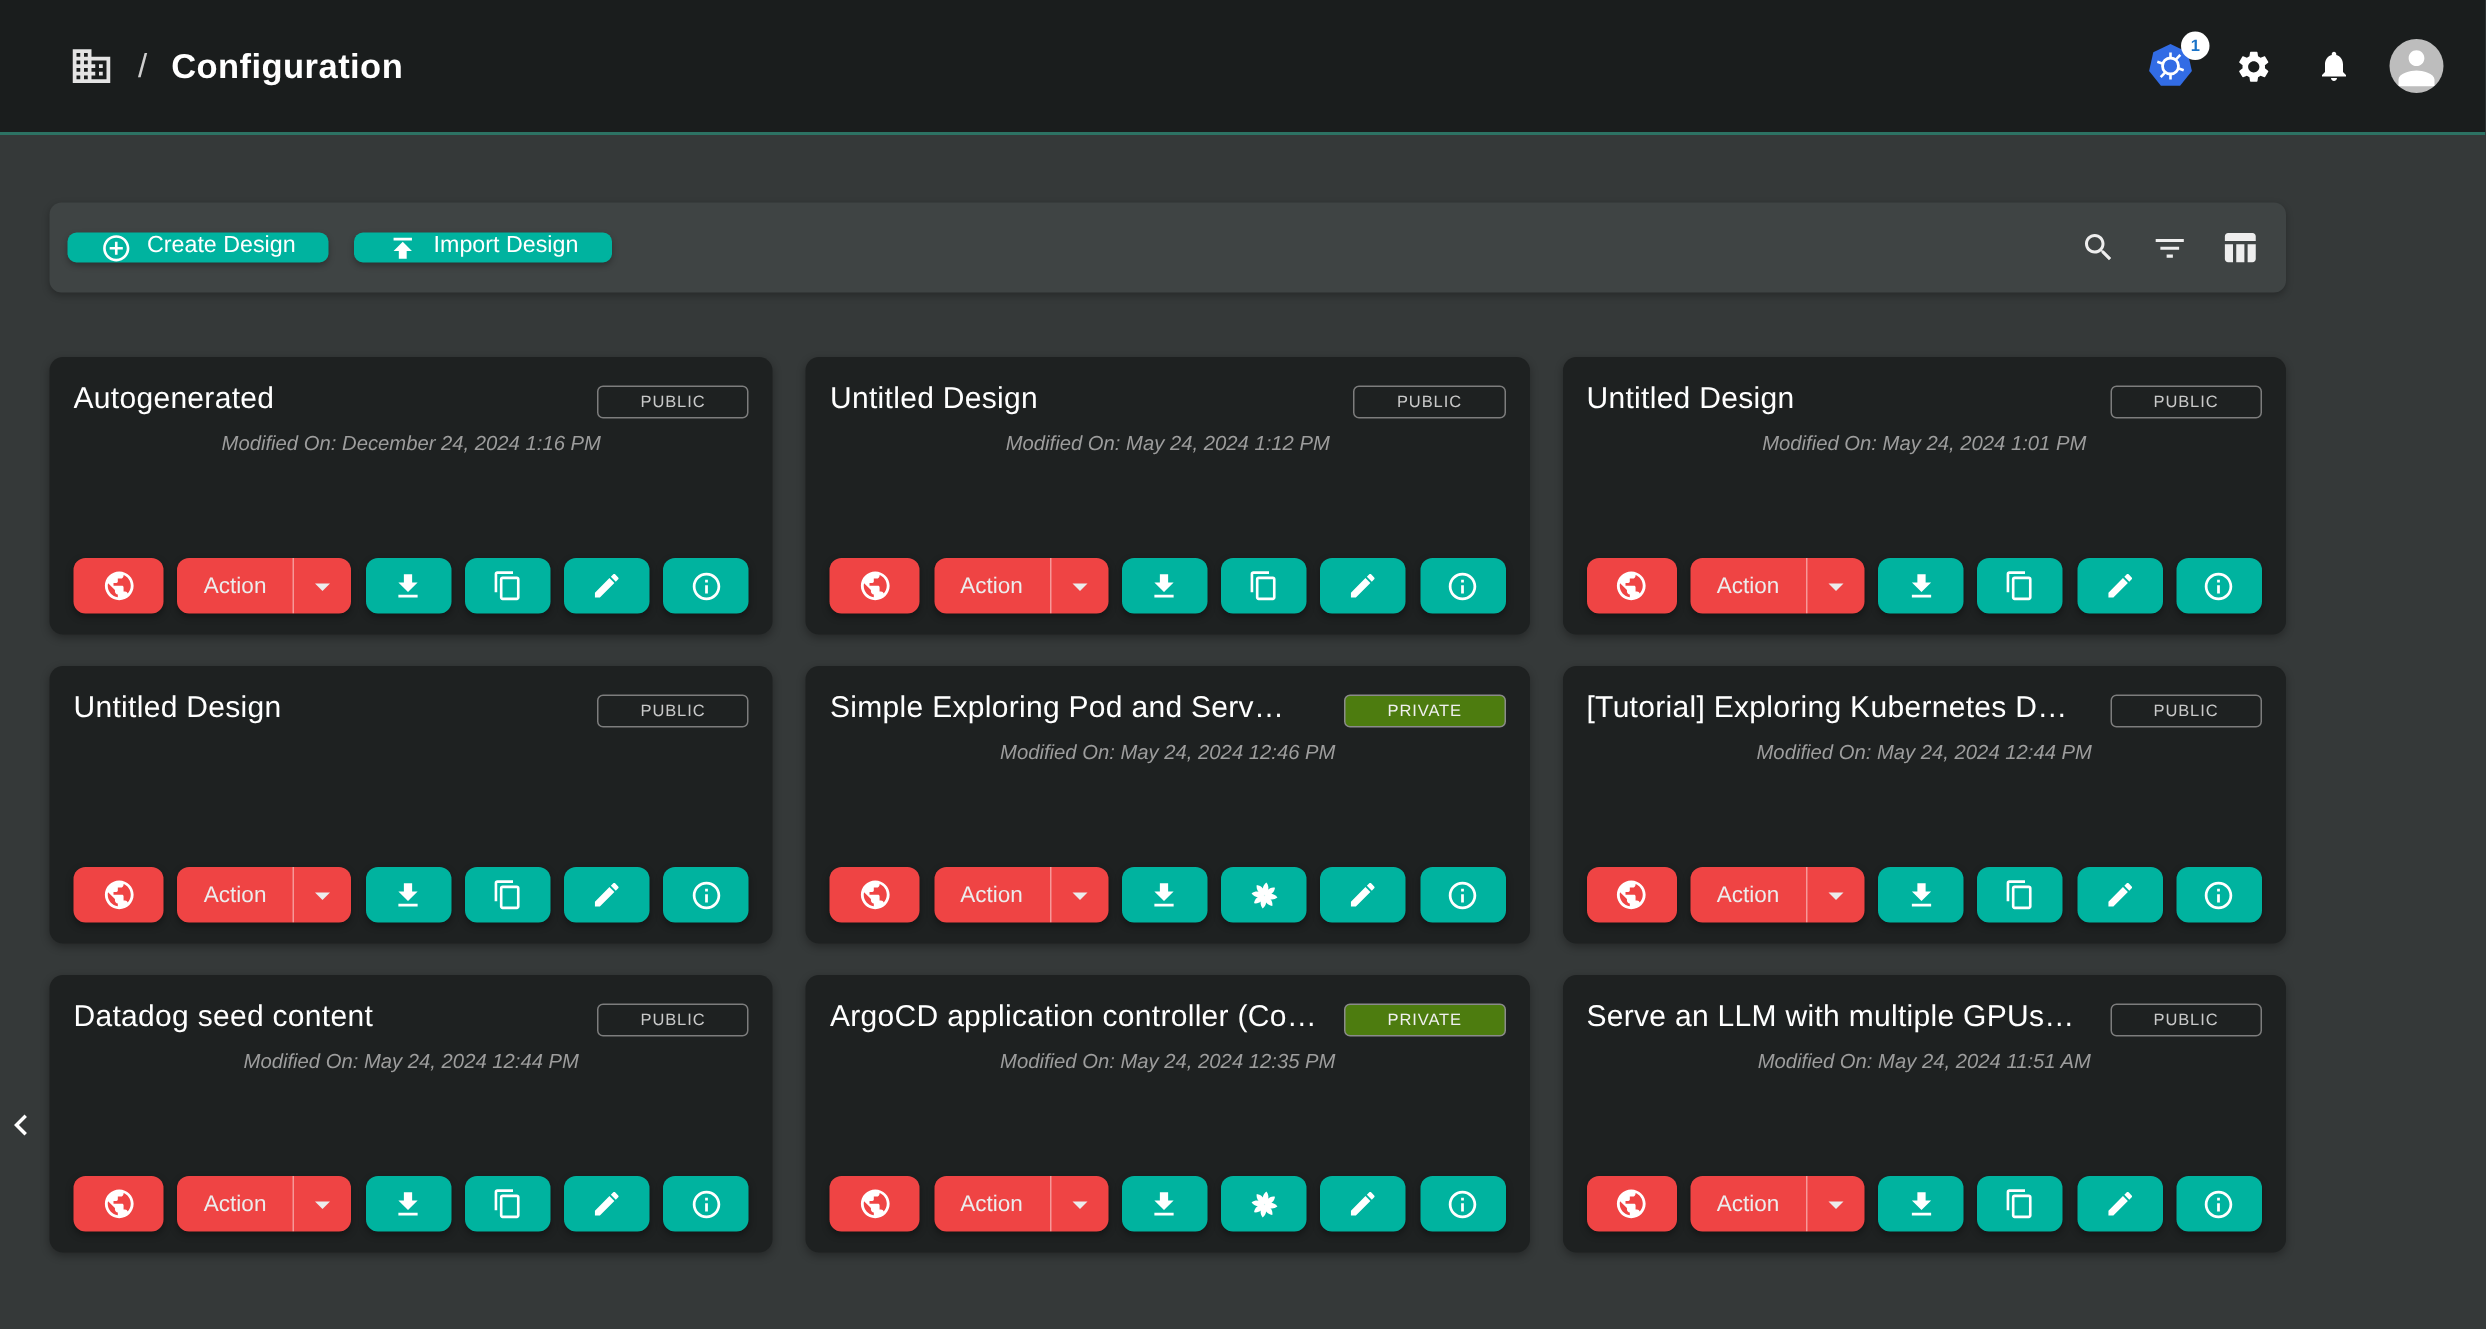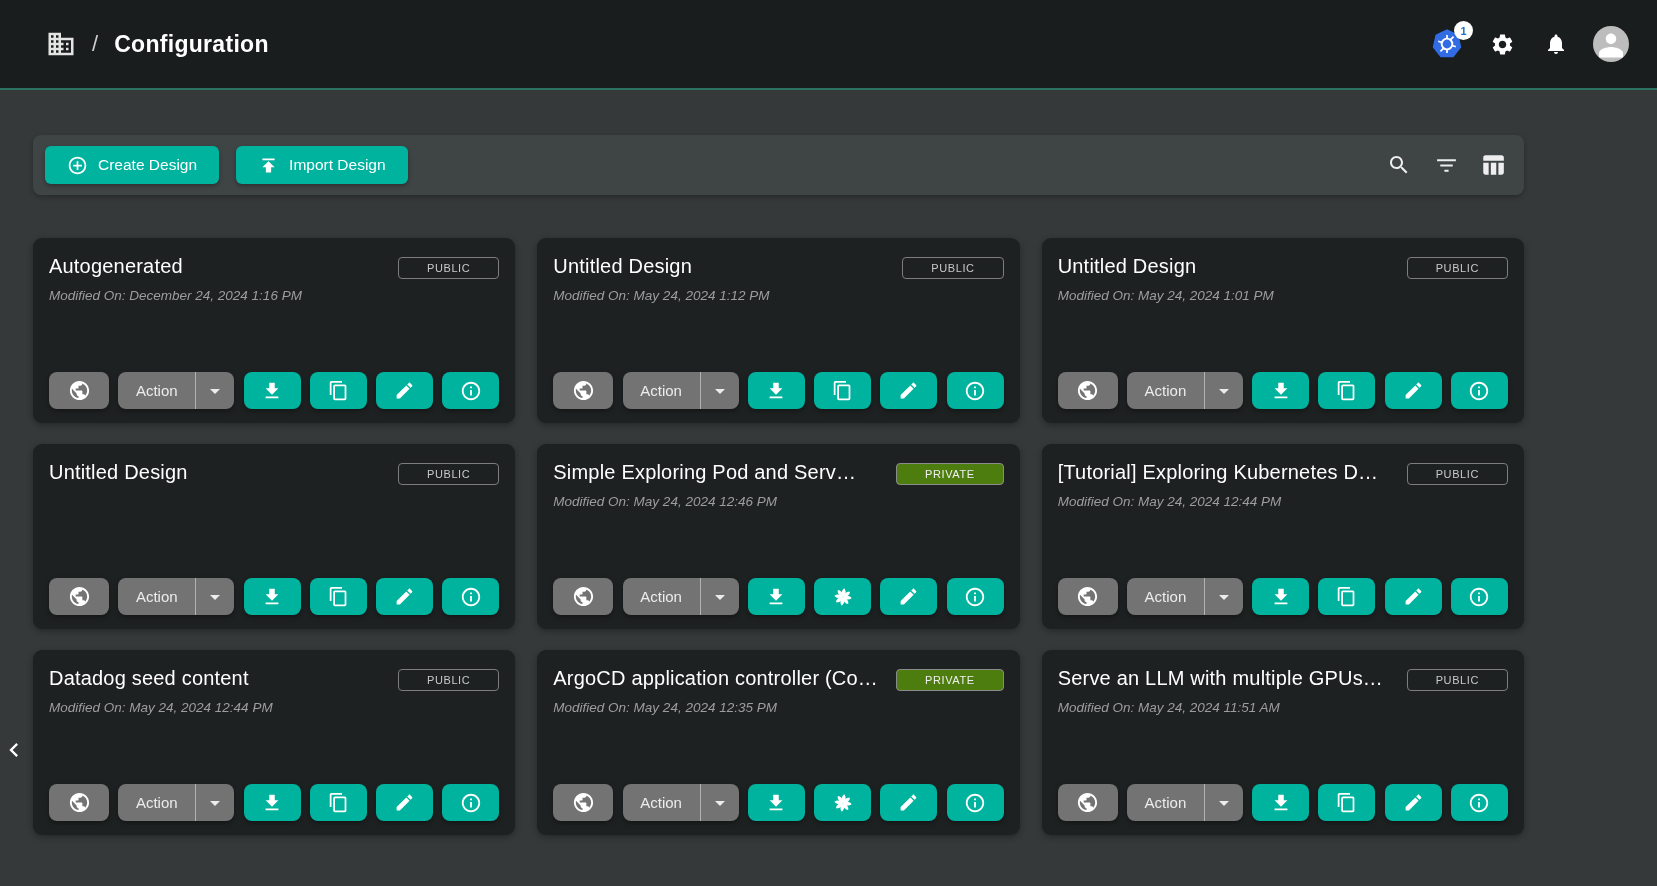--- a/index.html
+++ b/index.html
@@ -30,30 +30,30 @@
   .avatar { width:36px; height:36px; border-radius:50%; background:#bdbdbd; display:flex; align-items:center; justify-content:center; overflow:hidden; }
   
   .toolbar {
     width:1491px; margin:45px 0 0 33px; height:60px; background:#3f4444;
     border-radius:8px; display:flex; align-items:center; justify-content:space-between;
     padding:0 16px 0 12px; box-shadow:0 2px 5px rgba(0,0,0,.25);
   }
   .toolbar-left { display:flex; align-items:center; gap:17px; }
   .btn-teal {
     background:#00B39F; color:#ffffff; border:none; border-radius:6px;
-    height:38px; padding:0 22px; font-size:15.5px; font-family:inherit;
-    display:flex; align-items:center; gap:10px; cursor:pointer;
+    height:20px; padding:0 22px; font-size:15.5px; font-family:inherit;
+    display:flex; gap:10px; cursor:pointer;
     box-shadow:0 2px 4px rgba(0,0,0,.3);
   }
   .toolbar-right { display:flex; align-items:center; gap:17px; }
   .tool-icon { width:30px; height:30px; display:flex; align-items:center; justify-content:center; cursor:pointer; }
   
   .grid {
     width:1491px; margin:43px 0 0 33px;
-    display:grid; grid-template-columns:repeat(3,1fr); column-gap:22px; row-gap:21px;
+    display:grid; grid-template-columns:repeat(3,1fr); column-gap:22px; row-gap:21px;text-align:center;
   }
   .card {
     background:#1e2121; border-radius:9px; height:185px;
     padding:17px 16px 14px 16px; display:flex; flex-direction:column;
     box-shadow:0 2px 6px rgba(0,0,0,.3);
   }
   .card-top { display:flex; justify-content:space-between; align-items:flex-start; }
   .card-title {
     color:#ffffff; font-size:20px; font-weight:500; letter-spacing:.2px;
     white-space:nowrap; overflow:hidden; text-overflow:ellipsis; max-width:360px;
@@ -64,21 +64,21 @@
   }
   .badge-public { background:transparent; border:1px solid #7d7d7d; color:#c9c9c9; }
   .badge-private { background:#4d7c0f; border:1px solid #8b8b8b; color:#f0f0f0; }
   .card-modified { color:#9d9d9d; font-size:13.5px; font-style:italic; margin-top:9px; }
   .card-actions { margin-top:auto; display:flex; justify-content:space-between; align-items:center; }
   .abtn {
     height:37px; border:none; border-radius:8px; cursor:pointer;
     display:flex; align-items:center; justify-content:center;
     box-shadow:0 2px 5px rgba(0,0,0,.35); font-family:inherit;
   }
-  .abtn-dark { background:#737373; }
+  .abtn-dark { background:#ef4444; }
   .abtn-teal { background:#00B39F; width:57px; }
   .globe-btn { width:60px; }
   .split-btn { width:116px; padding:0; overflow:hidden; }
   .split-label { flex:1; color:#ececec; font-size:15px; display:flex; align-items:center; justify-content:center; height:100%; cursor:pointer; }
   .split-div { width:1px; height:100%; background:rgba(255,255,255,.45); }
   .split-arrow { width:38px; height:100%; display:flex; align-items:center; justify-content:center; cursor:pointer; }
   
   .drawer-toggle {
     position:absolute; left:0; top:731px; width:20px; height:38px;
     display:flex; align-items:center; justify-content:flex-start; cursor:pointer;

